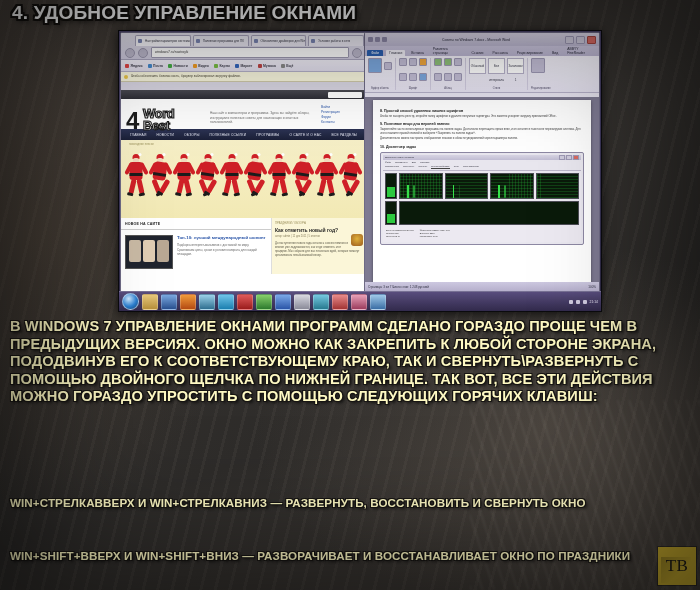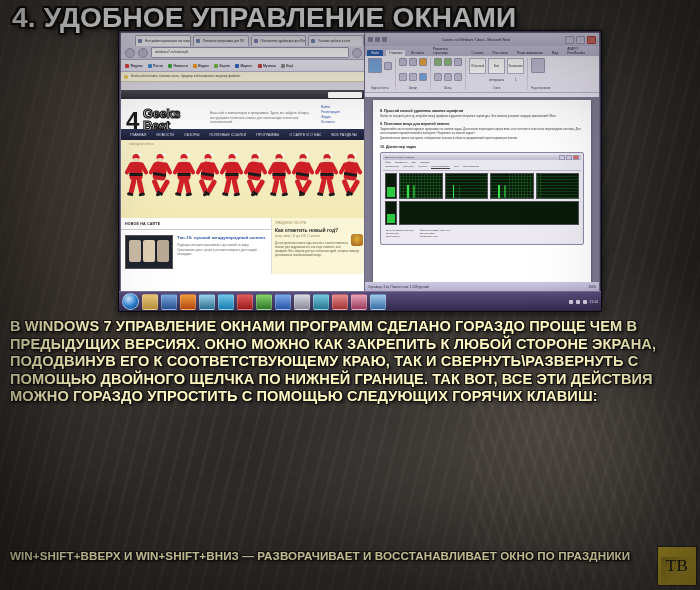--- a/index.html
+++ b/index.html
@@ -21,21 +21,21 @@
   #bg:after{
     content:"";position:absolute;right:0;top:400px;width:230px;height:190px;
     background:repeating-linear-gradient(72deg, rgba(190,180,170,.10) 0 2px, rgba(0,0,0,0) 2px 11px);
     filter:blur(1px);
   }
   #vignette{position:absolute;inset:0;box-shadow:inset 0 0 120px 30px rgba(0,0,0,.55);pointer-events:none;}
 
   
   .headline{
     position:absolute;left:12px;top:2px;
-    font-size:28px;font-weight:bold;color:#fff;letter-spacing:.2px;
+    font-size:19px;font-weight:bold;color:#fff;letter-spacing:.2px;
     text-shadow:
       -2px -2px 0 #14120f, 2px -2px 0 #14120f, -2px 2px 0 #14120f, 2px 2px 0 #14120f,
       0 -2px 0 #14120f, 0 2px 0 #14120f, -2px 0 0 #14120f, 2px 0 0 #14120f,
       3px 3px 5px rgba(0,0,0,.85);
     white-space:nowrap;
   }
 
   
   .shot{
     position:absolute;left:118px;top:30px;width:482px;height:280px;
@@ -267,21 +267,21 @@
 
     <div class="site">
       <div class="site-top">
         <span></span>
         <i class="ss"></i>
       </div>
 
       <div class="site-head">
         <div class="logo">
           <span class="four">4</span>
-          <span class="w1">Geeks</span>
+          <span class="w1">Word</span>
           <span class="w2">Best</span>
         </div>
         <div class="head-txt">Наш сайт о компьютерах и программах. Здесь вы найдёте обзоры, инструкции и полезные советы для начинающих и опытных пользователей.</div>
         <div class="head-links">
           <div>Войти</div>
           <div>Регистрация</div>
           <div>Форум</div>
           <div>Контакты</div>
         </div>
       </div>
@@ -581,20 +581,21 @@
       <i class="t"></i>
       <i class="t"></i>
       <i class="t"></i>
       <span>21:14</span>
     </div>
   </div>
 </div>
 
 <div class="copy">
   <div class="para">В WINDOWS 7 УПРАВЛЕНИЕ ОКНАМИ ПРОГРАММ СДЕЛАНО ГОРАЗДО ПРОЩЕ ЧЕМ В ПРЕДЫДУЩИХ ВЕРСИЯХ. ОКНО МОЖНО КАК ЗАКРЕПИТЬ К ЛЮБОЙ СТОРОНЕ ЭКРАНА, ПОДОДВИНУВ ЕГО К СООТВЕТСТВУЮЩЕМУ КРАЮ, ТАК И СВЕРНУТЬ\РАЗВЕРНУТЬ С ПОМОЩЬЮ ДВОЙНОГО ЩЕЛЧКА ПО НИЖНЕЙ ГРАНИЦЕ. ТАК ВОТ, ВСЕ ЭТИ ДЕЙСТВИЯ МОЖНО ГОРАЗДО УПРОСТИТЬ С ПОМОЩЬЮ СЛЕДУЮЩИХ ГОРЯЧИХ КЛАВИШ:</div>
+  <div class="hk h2">WIN+СТРЕЛКАВВЕРХ И WIN+СТРЕЛКАВНИЗ — РАЗВЕРНУТЬ, ВОССТАНОВИТЬ И СВЕРНУТЬ ОКНО</div>
   <div class="hk h3">WIN+SHIFT+ВВЕРХ И WIN+SHIFT+ВНИЗ — РАЗВОРАЧИВАЕТ И ВОССТАНАВЛИВАЕТ ОКНО ПО ПРАЗДНИКИ</div>
 </div>
 
 <div class="wm">
   <span>ТВ</span>
 </div>
 
 <div id="vignette"></div>
 
 </body></html>

